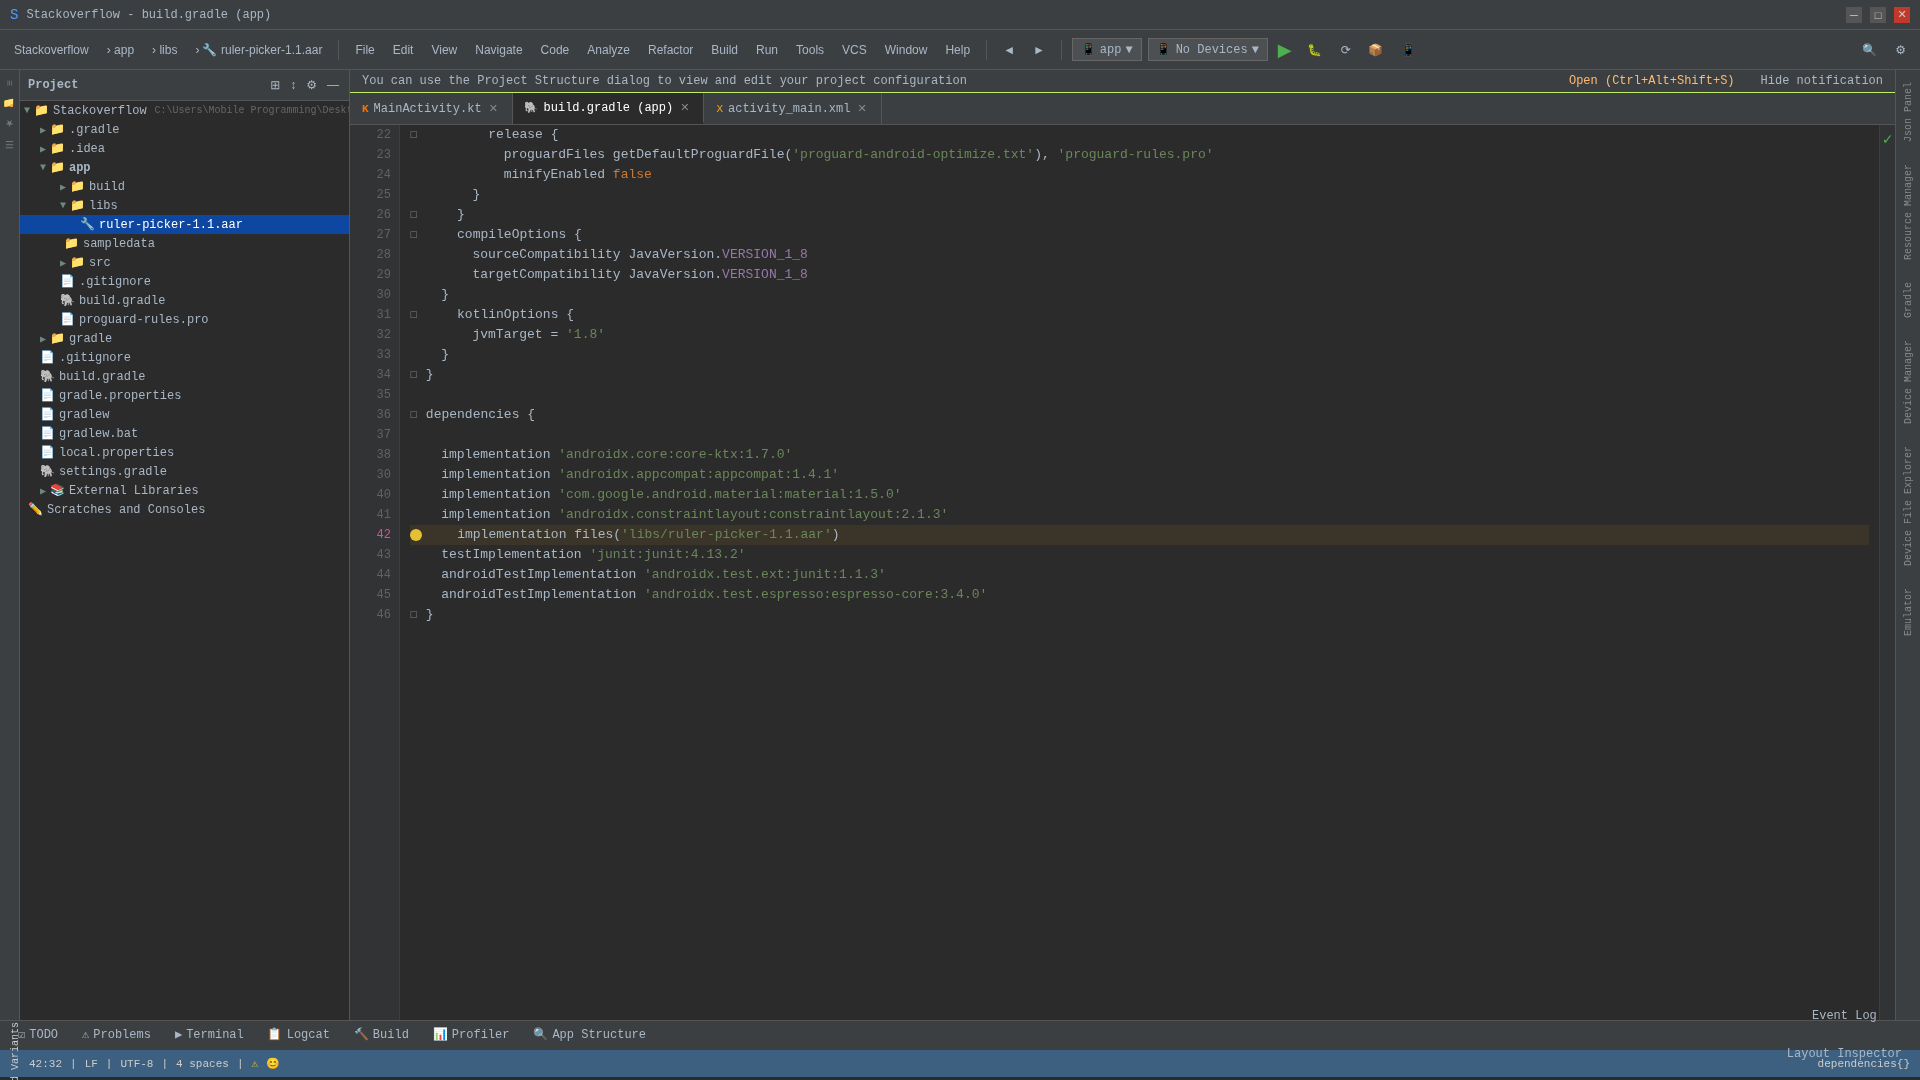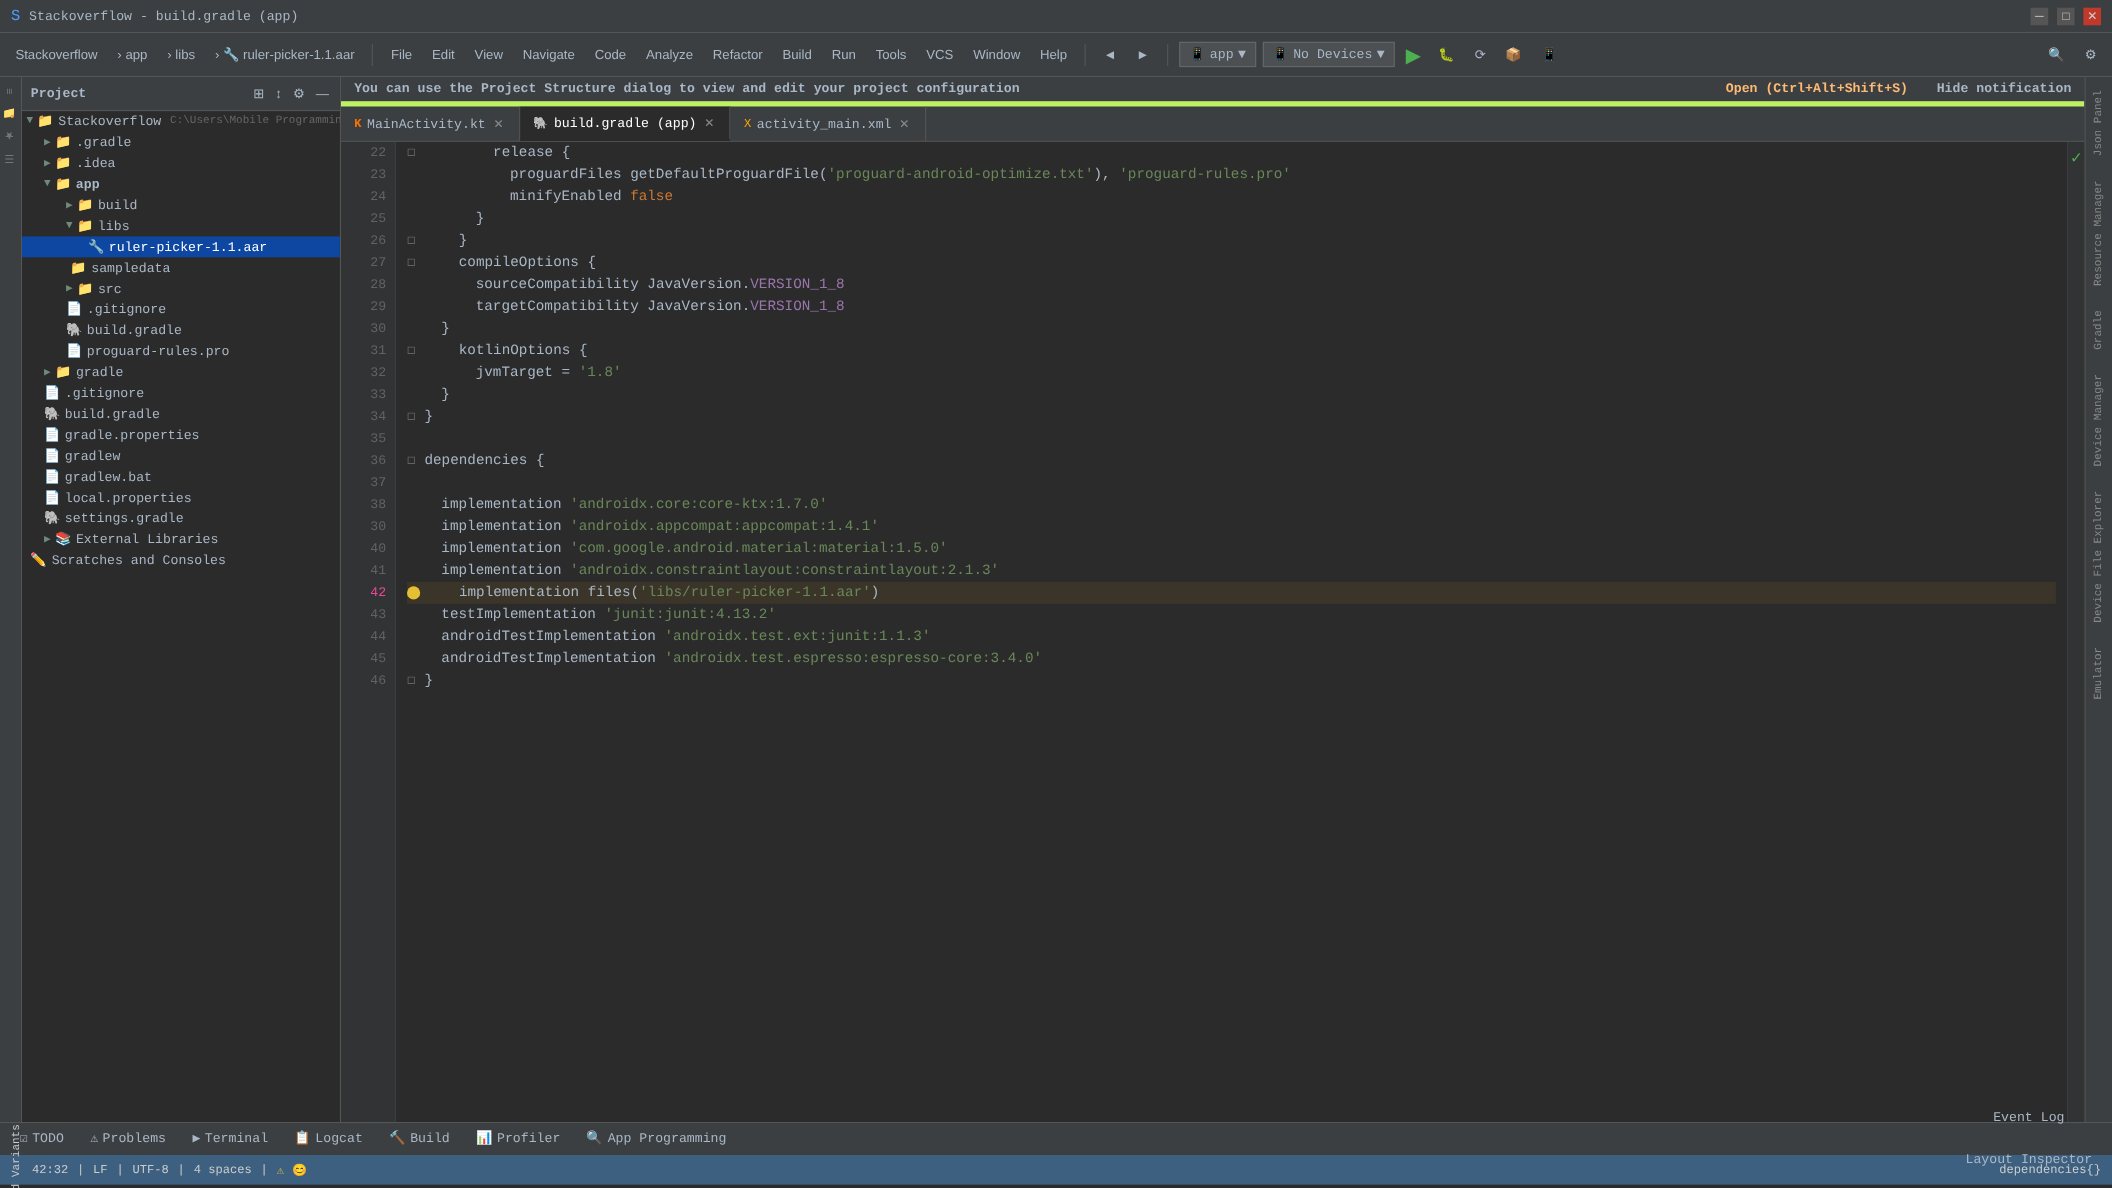--- a/index.html
+++ b/index.html
@@ -116,21 +116,21 @@
       font-size: 14px;
       cursor: pointer;
       writing-mode: vertical-rl;
       transform: rotate(180deg);
       font-family: Arial, sans-serif;
       font-size: 10px;
     }
 
     
     #project-panel {
-      width: 290px;
+      width: 330px;
       background: #2b2b2b;
       border-right: 1px solid #555;
       display: flex;
       flex-direction: column;
     }
     #project-header {
       background: #3c3f41;
       padding: 6px 8px;
       display: flex;
       align-items: center;
@@ -171,24 +171,23 @@
     .tree-item.selected { background: #0d47a1; color: white; }
     .tree-arrow { color: #6e8a7a; font-size: 10px; }
 
     
     #notification-bar {
       background: #3c3f41;
       padding: 4px 12px;
       display: flex;
       align-items: center;
       justify-content: space-between;
-      border-bottom: 5px solid #bef264;
-      font-size: 12px;
-      color: #a9b7c6;
-      font-weight: bold;
+      border-bottom: 1px solid #bef264;
+      font-size: 12px;
+      color: #a9b7c6;
     }
     #notification-bar a {
       color: #fdba74;
       text-decoration: none;
       margin-left: 10px;
     }
 
     
     #editor-area {
       flex: 1;
@@ -772,21 +771,21 @@
   <div class="bottom-tab">
     <span>🔨</span>
     <span>Build</span>
   </div>
   <div class="bottom-tab">
     <span>📊</span>
     <span>Profiler</span>
   </div>
   <div class="bottom-tab">
     <span>🔍</span>
-    <span>App Programming</span>
+    <span>App Structure</span>
   </div>
 
   <div class="bottom-right">
     <div class="bottom-tab">
       <span>Event Log</span>
     </div>
     <div class="bottom-tab">
       <span>Layout Inspector</span>
     </div>
   </div>

